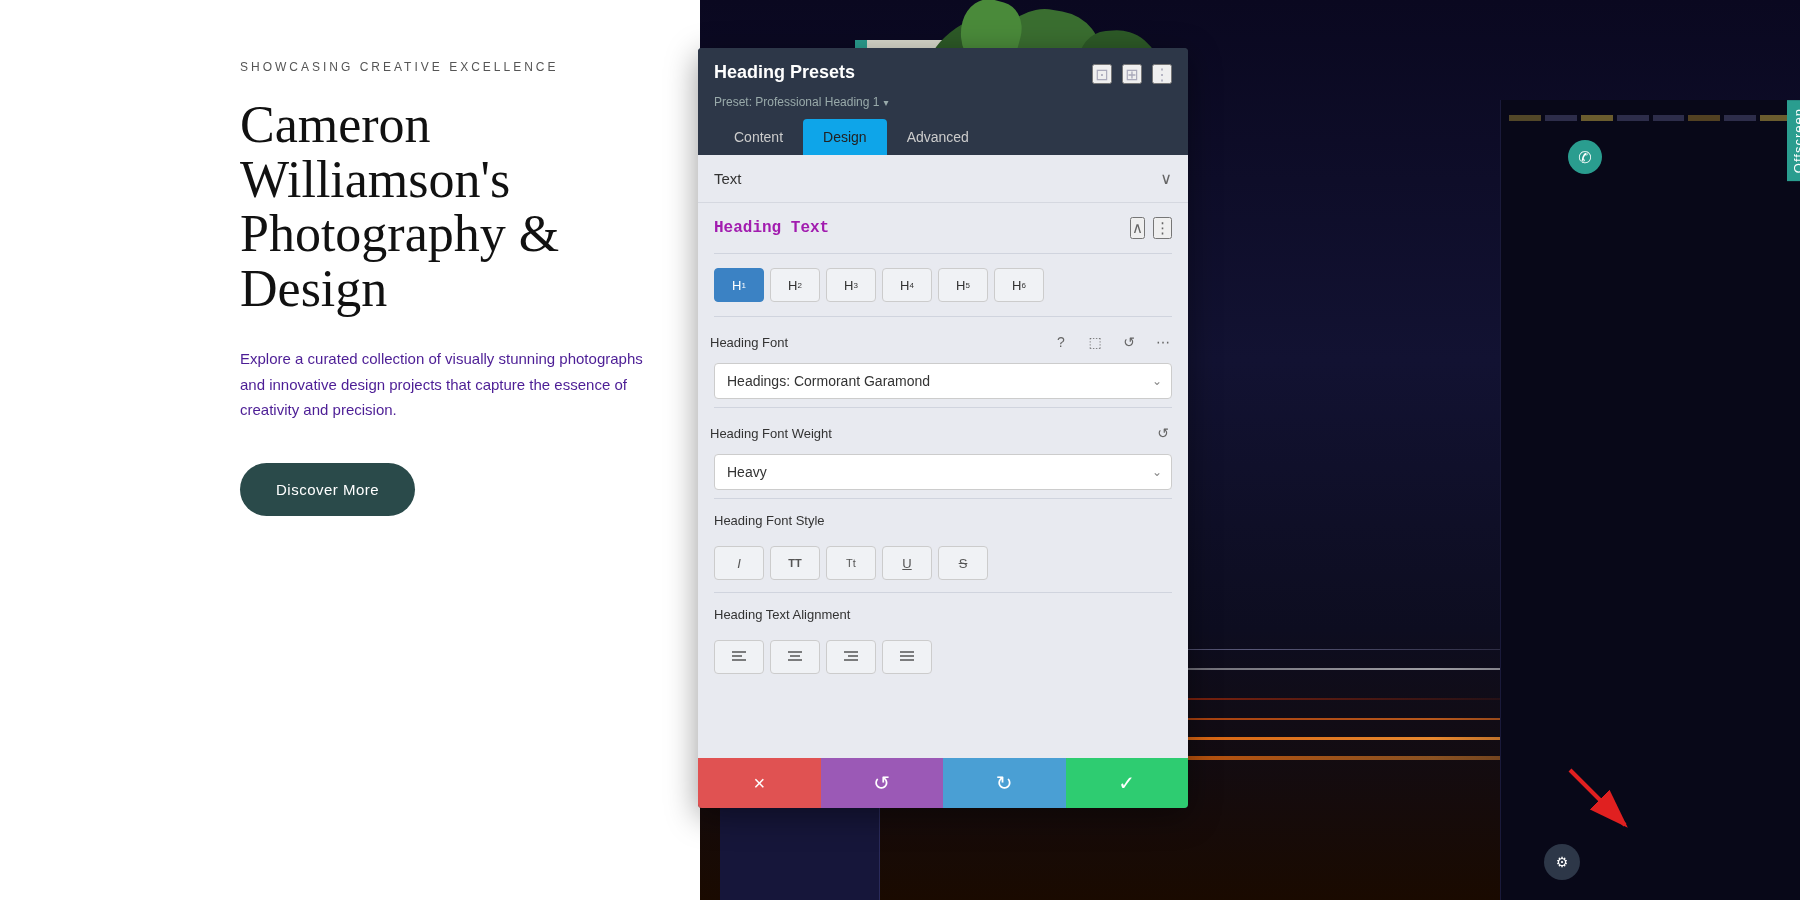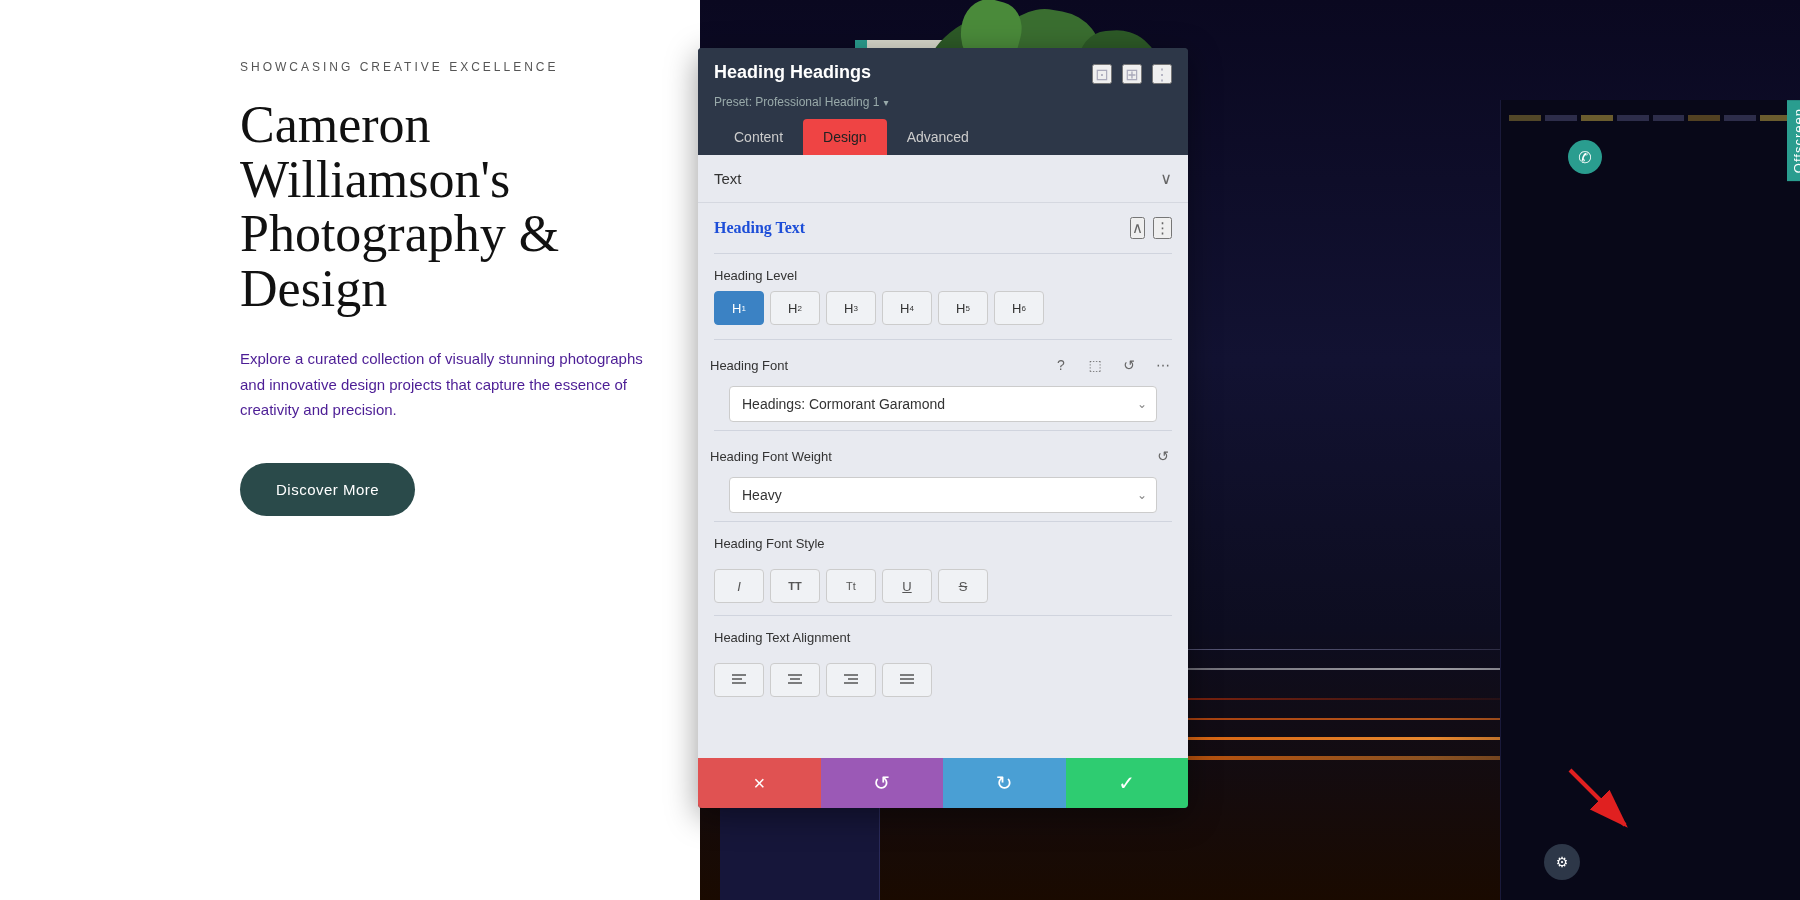--- a/index.html
+++ b/index.html
@@ -188,21 +188,21 @@
       padding: 10px 20px;
       font-family: sans-serif;
       font-size: 14px;
       font-weight: 500;
       cursor: pointer;
       border-radius: 4px 4px 0 0;
       color: #ccc;
     }
 
     .panel-tab.active {
-      background: #ef4444;
+      background: #0ea5e9;
       color: #222;
     }
 
     .panel-body {
       background: #e8eaf0;
       height: calc(100% - 118px);
       overflow-y: auto;
     }
 
     .search-bar {
@@ -263,24 +263,24 @@
     }
 
     .heading-section-header {
       display: flex;
       align-items: center;
       justify-content: space-between;
       padding: 14px 16px 10px;
     }
 
     .heading-section-title {
-      font-family: Liberation Serif, serif;
+      font-family: Liberation Mono, monospace;
       font-size: 16px;
       font-weight: 600;
-      color: #1d4ed8;
+      color: #a21caf;
     }
 
     .heading-section-icons {
       display: flex;
       align-items: center;
       gap: 8px;
     }
 
     .hs-icon {
       color: #666;
@@ -356,21 +356,21 @@
       background: transparent;
       border: none;
       cursor: pointer;
       color: #666;
       font-size: 14px;
       border-radius: 3px;
     }
 
     .select-wrapper {
       position: relative;
-      margin: 0 31px 8px;
+      margin: 0 16px 8px;
     }
 
     .select-wrapper select {
       width: 100%;
       padding: 9px 12px;
       border: 1px solid #ccc;
       border-radius: 4px;
       background: #fff;
       font-family: sans-serif;
       font-size: 14px;
@@ -603,21 +603,21 @@
 </div>
 
 <div class="phone-float">
   <span>✆</span>
 </div>
 
 <div class="panel">
 
   <div class="panel-header">
     <div class="panel-title-block">
-      <div class="panel-title">Heading Headings</div>
+      <div class="panel-title">Heading Presets</div>
       <div class="panel-subtitle">
         <span>Preset: Professional Heading 1</span>
         <span class="panel-subtitle-arrow">▾</span>
       </div>
     </div>
     <div class="panel-header-icons">
       <button class="header-icon">⊡</button>
       <button class="header-icon">⊞</button>
       <button class="header-icon">⋮</button>
     </div>
@@ -642,21 +642,20 @@
         <span class="heading-section-title">Heading Text</span>
         <div class="heading-section-icons">
           <button class="hs-icon">∧</button>
           <button class="hs-icon">⋮</button>
         </div>
       </div>
 
       <div class="divider"></div>
 
       <div class="form-field">
-        <div class="field-label">Heading Level</div>
         <div class="heading-level-btns">
           <button class="h-btn active">H<sub>1</sub></button>
           <button class="h-btn">H<sub>2</sub></button>
           <button class="h-btn">H<sub>3</sub></button>
           <button class="h-btn">H<sub>4</sub></button>
           <button class="h-btn">H<sub>5</sub></button>
           <button class="h-btn">H<sub>6</sub></button>
         </div>
       </div>
 

